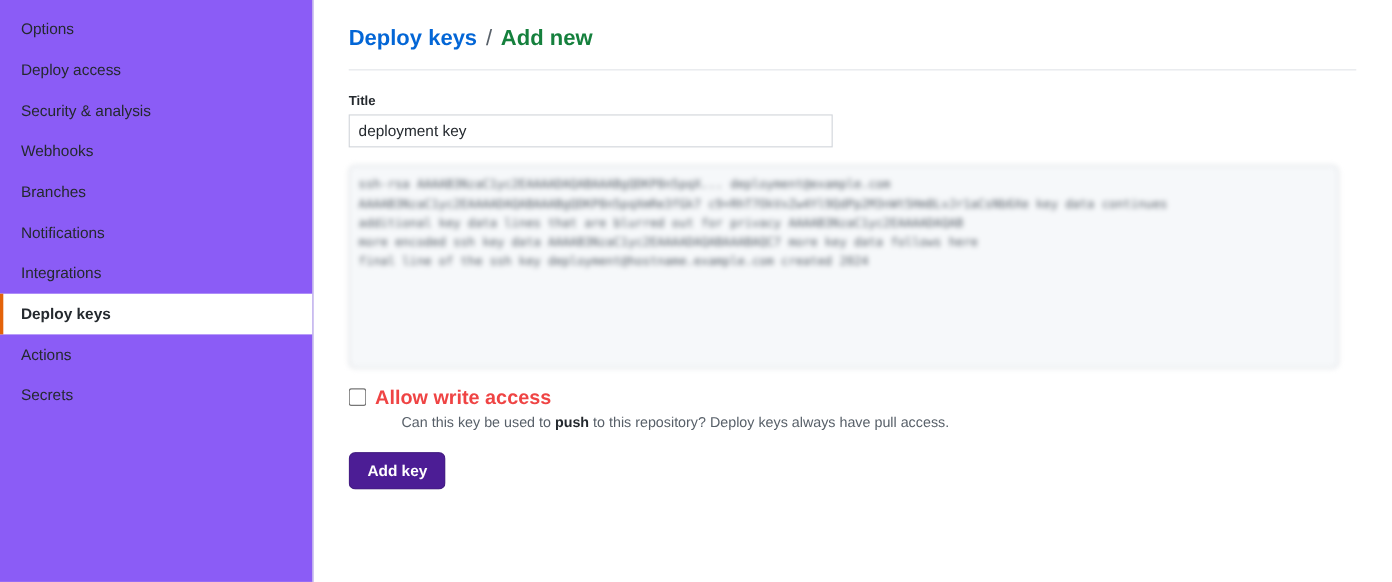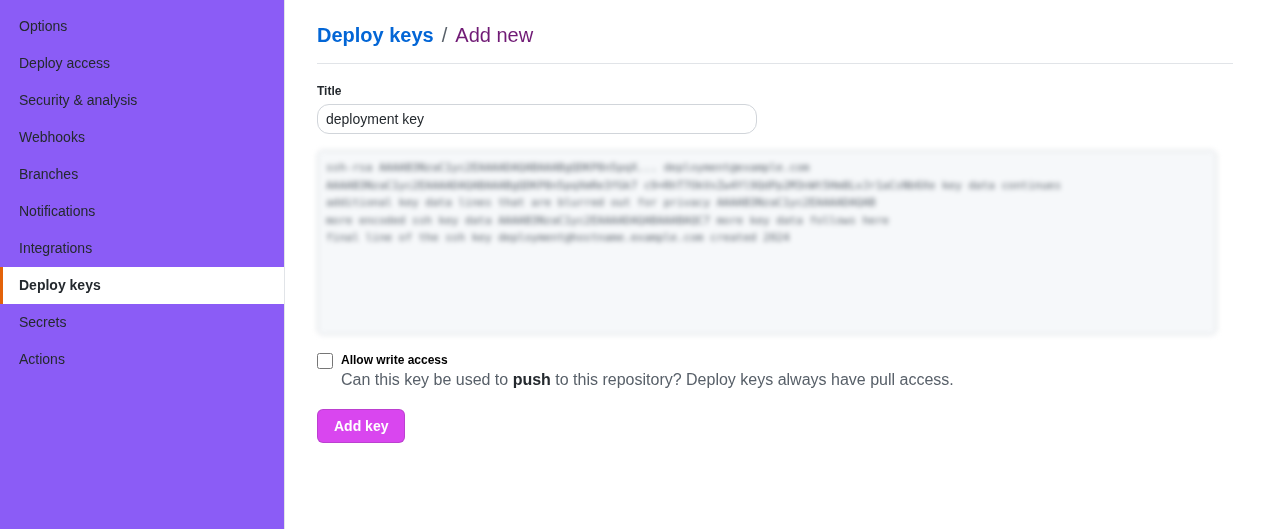--- a/index.html
+++ b/index.html
@@ -53,38 +53,38 @@
       text-decoration: none;
     }
     .page-header-separator {
       font-size: 20px;
       font-weight: 300;
       color: #586069;
       margin: 0 8px;
     }
     .page-header-text {
       font-size: 20px;
-      font-weight: 400;
-      color: #701a75;
+      font-weight: 700;
+      color: #15803d;
     }
     .form-group {
       margin-bottom: 16px;
     }
     .form-label {
       display: block;
       font-weight: 600;
       margin-bottom: 6px;
       font-size: 12px;
       color: #24292e;
     }
     .form-input {
       width: 440px;
       padding: 6px 8px;
       border: 1px solid #d1d5da;
-      border-radius: 12px;
+      border-radius: 0;
       font-size: 14px;
       color: #24292e;
       background: #fff;
       outline: none;
     }
     .checkbox-group {
       display: flex;
       align-items: flex-start;
       margin-bottom: 8px;
       margin-top: 16px;
@@ -92,35 +92,36 @@
     .checkbox-group input[type="checkbox"] {
       margin-top: 2px;
       margin-right: 8px;
       width: 16px;
       height: 16px;
       flex-shrink: 0;
       cursor: pointer;
     }
     .checkbox-label {
       font-weight: 600;
-      font-size: 12px;
-      color: #000000;
+      font-size: 18px;
+      color: #ef4444;
       margin-top: 16px;
     }
     .checkbox-description {
-      font-size: 16px;
+      font-size: 13px;
       color: #586069;
       margin-top: 4px;
+      margin-left: 24px;
     }
     .checkbox-description strong {
       font-weight: 600;
       color: #24292e;
     }
     .btn-green {
-      background: #d946ef;
+      background: #4c1d95;
       color: #fff;
       border: 1px solid rgba(27,31,35,0.15);
       border-radius: 6px;
       padding: 6px 16px;
       font-size: 14px;
       font-weight: 600;
       cursor: pointer;
       margin-top: 12px;
       line-height: 20px;
     }
@@ -151,22 +152,22 @@
   <nav>
 
   <a class="sidebar-item" href="#">Options</a>
       <a class="sidebar-item" href="#">Deploy access</a>
       <a class="sidebar-item" href="#">Security &amp; analysis</a>
       <a class="sidebar-item" href="#">Webhooks</a>
       <a class="sidebar-item" href="#">Branches</a>
       <a class="sidebar-item" href="#">Notifications</a>
       <a class="sidebar-item" href="#">Integrations</a>
       <a class="sidebar-item active" href="#">Deploy keys</a>
+      <a class="sidebar-item" href="#">Actions</a>
       <a class="sidebar-item" href="#">Secrets</a>
-      <a class="sidebar-item" href="#">Actions</a>
     </nav>
 </aside>
 
 <main class="main">
   <div class="page-header">
     <a class="page-header-link" href="#">Deploy keys</a>
     <span class="page-header-separator">/</span>
     <span class="page-header-text">Add new</span>
   </div>
 

